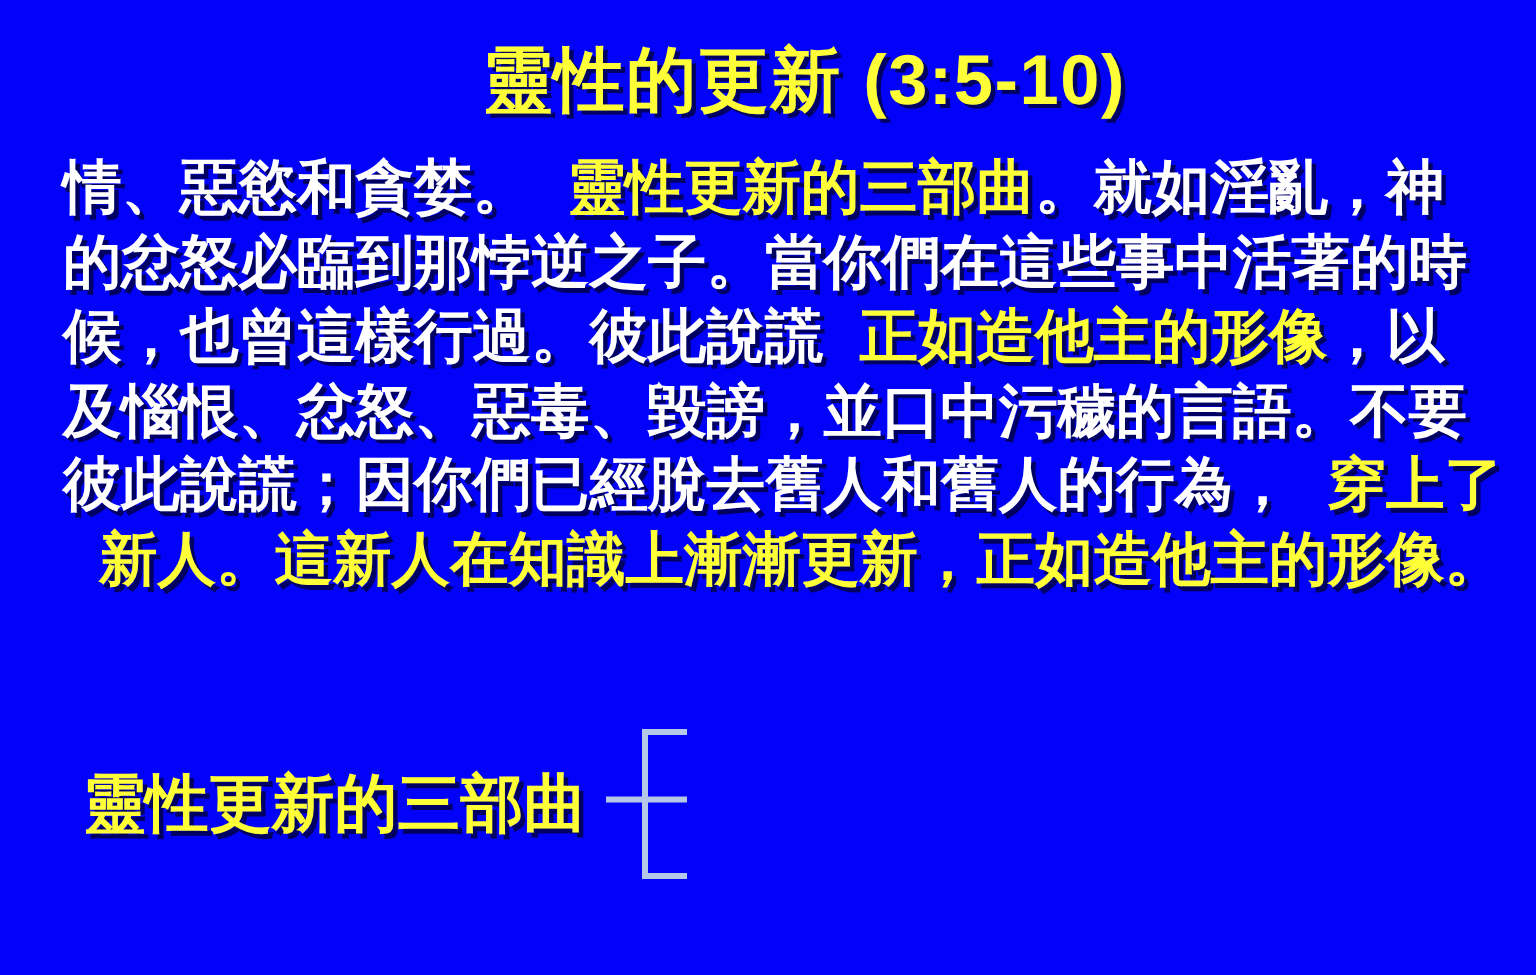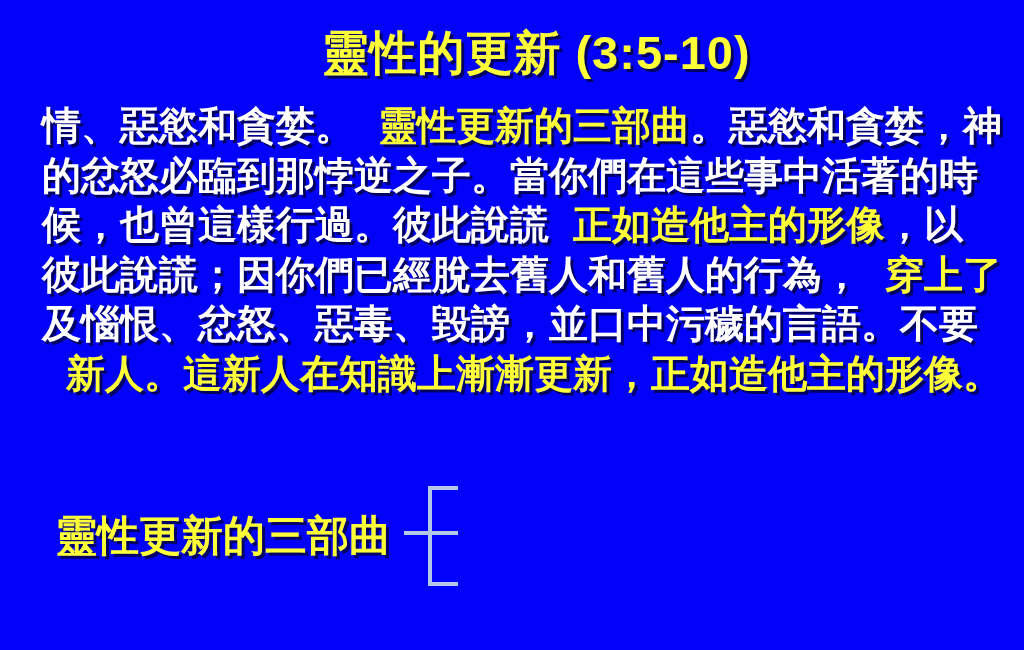--- a/index.html
+++ b/index.html
@@ -74,33 +74,33 @@
 </style>
 </head>
 <body>
 
 <div class="slide">
 
   <div class="title shadowed y">靈性的更新 (3:5-10)</div>
 
   <div class="body-text shadowed">
     <div class="body-line">
-      <span class="w">情、惡慾和貪婪。</span><span class="y">靈性更新的三部曲</span><span class="w">。惡慾和貪婪，神</span>
+      <span class="w">情、惡慾和貪婪。</span><span class="y">靈性更新的三部曲</span><span class="w">。就如淫亂，神</span>
     </div>
     <div class="body-line">
       <span class="w">的忿怒必臨到那悖逆之子。當你們在這些事中活著的時</span>
     </div>
     <div class="body-line">
       <span class="w">候，也曾這樣行過。彼此說謊</span><span class="y">正如造他主的形像</span><span class="w">，以</span>
     </div>
     <div class="body-line">
-      <span class="w">彼此說謊；因你們已經脫去舊人和舊人的行為，</span><span class="y">穿上了</span>
+      <span class="w">及惱恨、忿怒、惡毒、毀謗，並口中污穢的言語。不要</span>
     </div>
     <div class="body-line">
-      <span class="w">及惱恨、忿怒、惡毒、毀謗，並口中污穢的言語。不要</span>
+      <span class="w">彼此說謊；因你們已經脫去舊人和舊人的行為，</span><span class="y">穿上了</span>
     </div>
     <div class="body-line">
       <span class="y">新人。這新人在知識上漸漸更新，正如造他主的形像。</span>
     </div>
   </div>
 
   <div class="footer-label shadowed y">靈性更新的三部曲</div>
 
   <div>
     <div class="bracket-part bracket-stem"></div>

